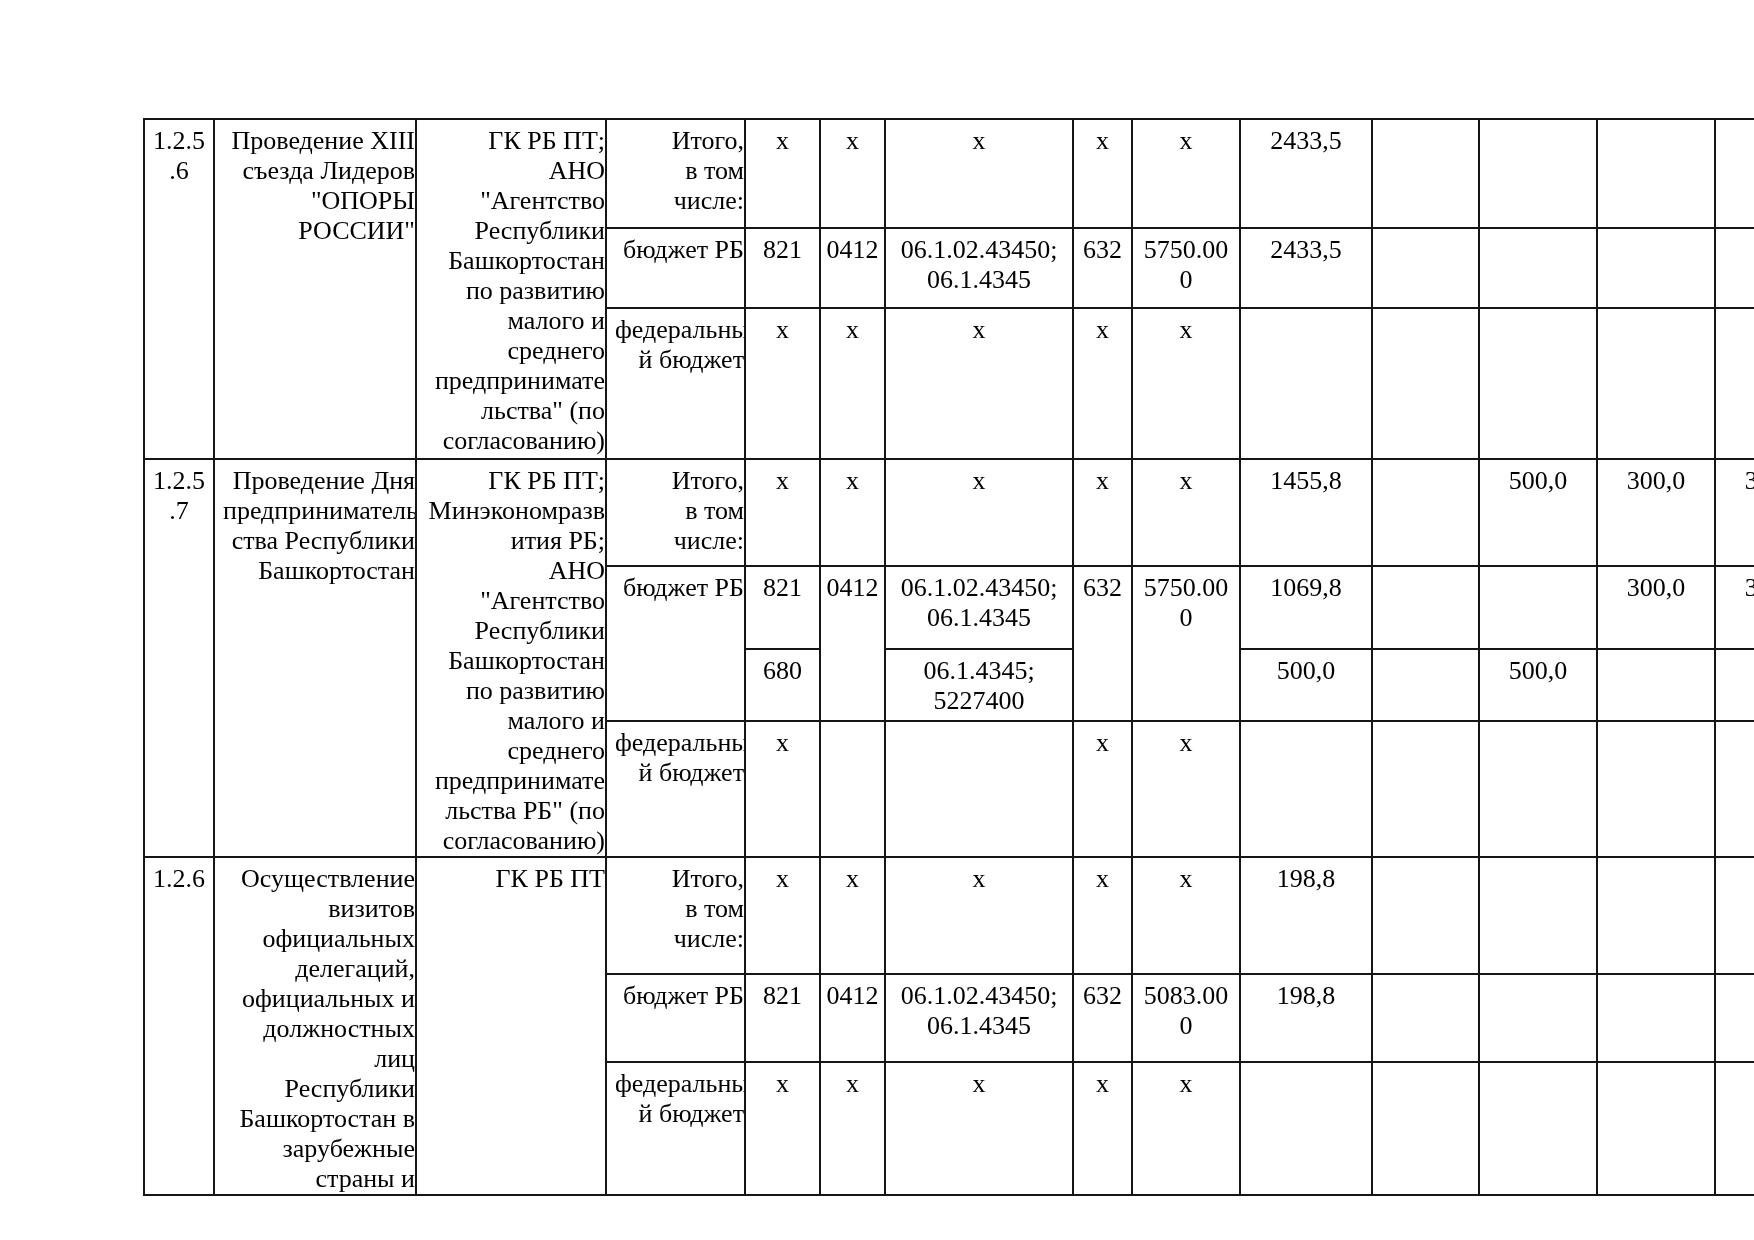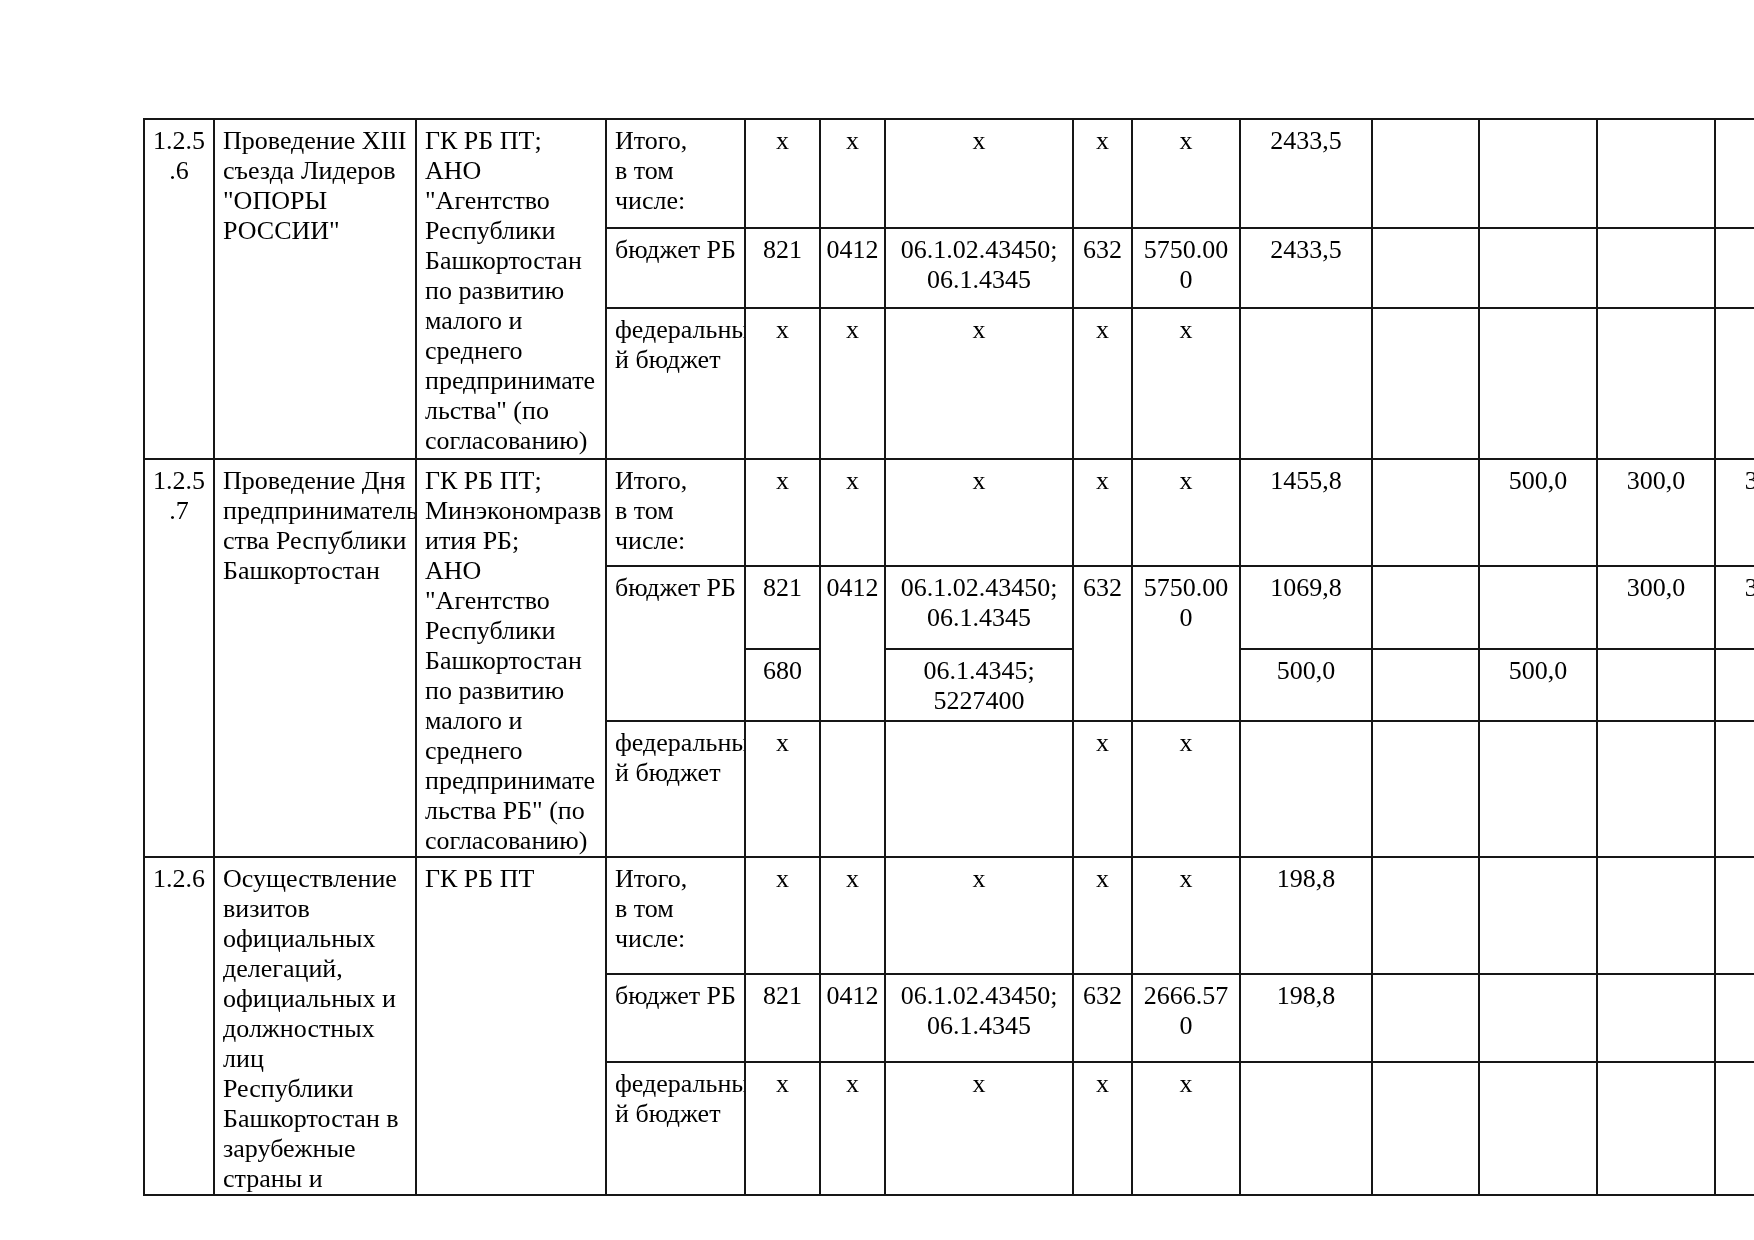--- a/index.html
+++ b/index.html
@@ -24,23 +24,23 @@
     vertical-align: top;
     font-size: 26px;
     line-height: 30px;
     color: #000000;
     text-align: center;
     padding: 6px 4px 0 4px;
     white-space: pre-line;
     overflow: hidden;
   }
   td.l {
-    text-align: left;
+    text-align: right;
     padding-left: 8px;
-    padding-right: 6px;
+    padding-right: 0;
   }
 </style>
 </head>
 <body>
 
 <table class="budget">
   <colgroup>
     <col style="width:70px">
     <col style="width:202px">
     <col style="width:190px">
@@ -218,21 +218,21 @@
         <td></td>
         <td></td>
       </tr>
       <tr style="height: 80px;">
         <td class="l">бюджет РБ</td>
         <td>821</td>
         <td>0412</td>
         <td>06.1.02.43450;
 06.1.4345</td>
         <td>632</td>
-        <td>2666.57
+        <td>5083.00
 0</td>
         <td>198,8</td>
         <td></td>
         <td></td>
         <td></td>
         <td></td>
       </tr>
       <tr style="height: 122px;">
         <td class="l">федеральны
 й бюджет</td>

